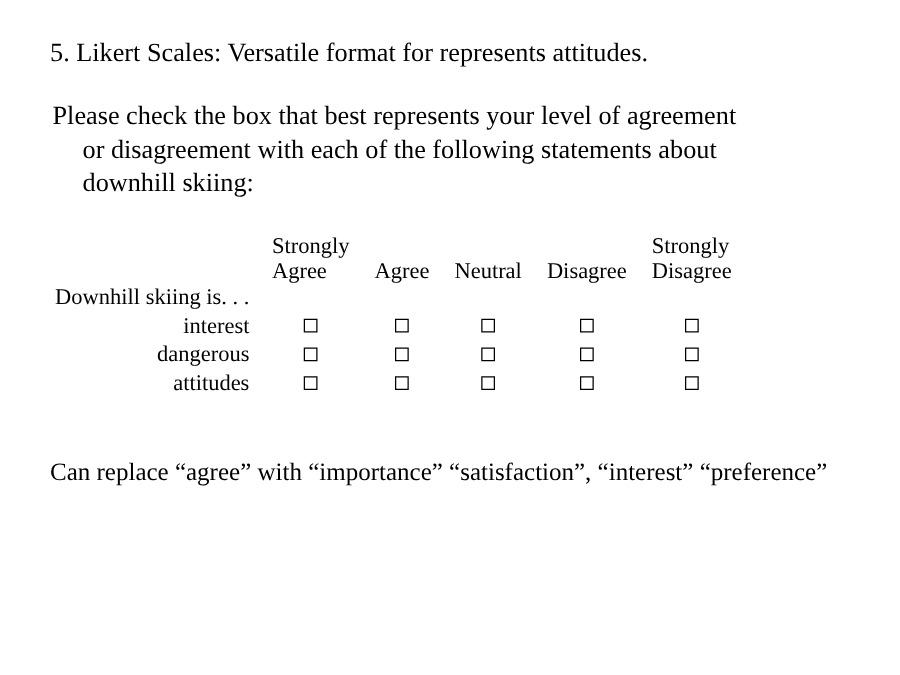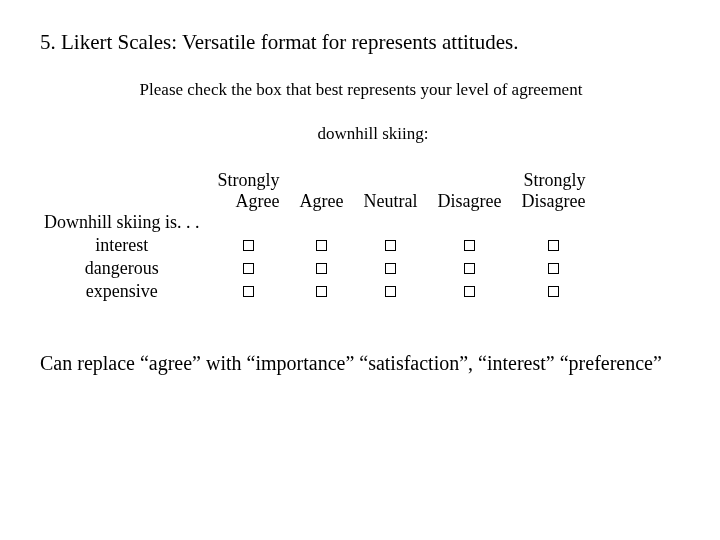--- a/index.html
+++ b/index.html
@@ -15,48 +15,47 @@
     padding: 30px 40px 0 40px;
   }
   .title-line {
     font-size: 21px;
     margin-bottom: 24px;
   }
   .title-bold {
     font-weight: normal;
   }
   .instructions {
-    font-size: 17px;
+    font-size: 21px;
     line-height: 1.28;
     padding-left: 2px;
     margin-bottom: 26px;
-    text-align: center;
   }
   .instructions .indent-block {
     padding-left: 24px;
     display: block;
   }
   table.likert {
     border-collapse: collapse;
     font-size: 18px;
     margin-left: 0;
   }
   table.likert th, table.likert td {
     padding: 0 4px;
     vertical-align: bottom;
     text-align: center;
     font-weight: normal;
   }
   table.likert td.label {
-    text-align: center;
+    text-align: right;
     padding-right: 8px;
     white-space: nowrap;
   }
   table.likert th.col {
-    text-align: right;
+    text-align: left;
     padding: 0 10px;
     line-height: 1.15;
   }
   table.likert td.box {
     text-align: center;
     padding: 1px 10px;
   }
   .checkbox {
     display: inline-block;
     width: 11px;
@@ -77,21 +76,21 @@
 
 <div class="page">
 
   <div class="title-line">
     <span class="title-bold">5. Likert Scales</span><span>:  Versatile format for represents attitudes.</span>
   </div>
 
   <div class="instructions">
     <span>Please check the box that best represents your level of agreement</span>
     <span class="indent-block">
-      <br>
+      <span>or disagreement with each of the following statements about</span><br>
       <span>downhill skiing:</span>
     </span>
   </div>
 
   <table class="likert">
     <tbody>
         <tr>
       <th class="label"></th>
       <th class="col">
         <span>Strongly</span><br>
@@ -129,21 +128,21 @@
     </tr>
     <tr>
       <td class="label">dangerous</td>
       <td class="box"><span class="checkbox"></span></td>
       <td class="box"><span class="checkbox"></span></td>
       <td class="box"><span class="checkbox"></span></td>
       <td class="box"><span class="checkbox"></span></td>
       <td class="box"><span class="checkbox"></span></td>
     </tr>
     <tr>
-      <td class="label">expensive</td>
+      <td class="label">attitudes</td>
       <td class="box"><span class="checkbox"></span></td>
       <td class="box"><span class="checkbox"></span></td>
       <td class="box"><span class="checkbox"></span></td>
       <td class="box"><span class="checkbox"></span></td>
       <td class="box"><span class="checkbox"></span></td>
     </tr>
   </tbody>
     </table>
 
   <div class="footnote">

